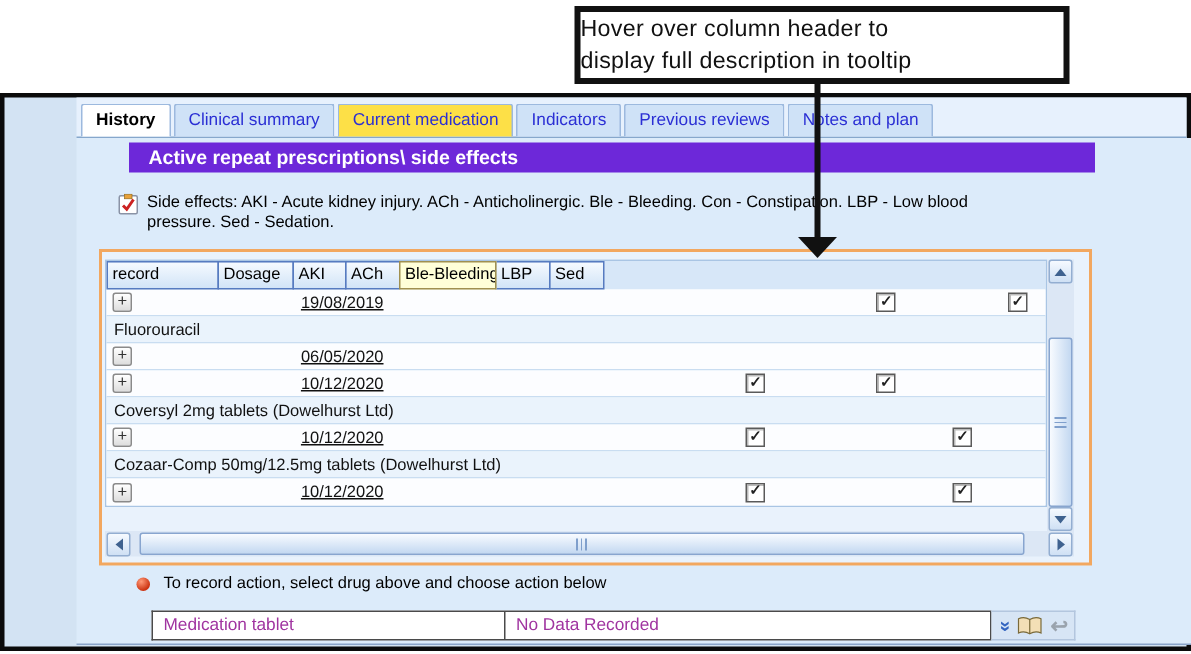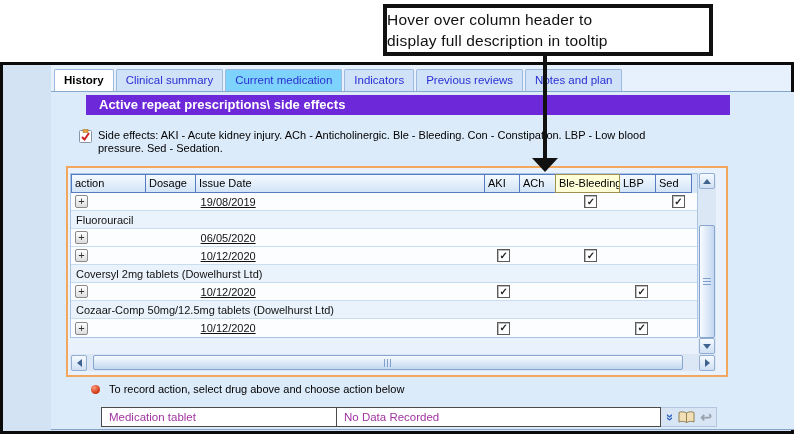--- a/index.html
+++ b/index.html
@@ -16,21 +16,21 @@
     border-left:13px solid transparent; border-right:13px solid transparent;
     border-top:14px solid #111; z-index:31; }
 
   
   .window { position:absolute; left:0; top:62px; width:794px; height:372px;
     border:3px solid #0b0b0b; background:#d3e3f3;padding-left:48px; }
   .tabstrip { height:27px; background:#e7f1fd; border-bottom:1px solid #86a7cc;
     display:flex; align-items:flex-end; padding-left:3px; gap:2px; }
   .tab { font-size:11.5px; color:#2b2fd4; background:#cfe2f7; border:1px solid #9cb9de;
     border-bottom:none; border-radius:2px 2px 0 0; padding:4px 9px 5px; white-space:nowrap; cursor:default; }
-  .tab.white { background:#7dd3fc; }
+  .tab.white { background:#fde047; }
   .tab.hist { background:#ffffff; color:#000; font-weight:bold; }
 
   .content { position:relative; width:784px; height:338px; background:#dcebfa;
     border-right:1px solid #8aa4c8; border-bottom:1px solid #8aa4c8; }
 
   .title-bar { position:absolute; left:35px; top:3px; width:644px; height:20px;
     background:#6d28d9; color:#fff; font-weight:bold; font-size:13px; line-height:20px; padding-left:13px; }
 
   .legend { position:absolute; left:27px; top:37px; display:flex; gap:5px; }
   .legend-text { width:578px; font-size:11px; line-height:13px; color:#000; }
@@ -127,23 +127,22 @@
           <rect x="5" y="0.5" width="5" height="3" fill="#e8a13a" stroke="#9a7020" stroke-width="0.5"></rect>
           <path d="M4 8 L6.5 10.5 L11 4" stroke="#cc2222" stroke-width="2" fill="none"></path>
         </svg>
         <div class="legend-text">Side effects: AKI - Acute kidney injury. ACh - Anticholinergic. Ble - Bleeding. Con - Constipation. LBP - Low blood pressure. Sed - Sedation.</div>
       </div>
 
       <div class="grid-panel">
         <div class="grid">
 
           <div class="header-row">
-            <div class="hcell c0">action</div>
+            <div class="hcell c0">record</div>
             <div class="hcell c1">Dosage</div>
-            <div class="hcell c2">Issue Date</div>
             <div class="hcell c3">AKI</div>
             <div class="hcell c4">ACh</div>
             <div class="hcell c5 hl">Ble-Bleeding</div>
             <div class="hcell c6">LBP</div>
             <div class="hcell c7">Sed</div>
           </div>
 
           <div class="row">
             <div class="cell c0">
                 <span class="expand-btn">+</span>

